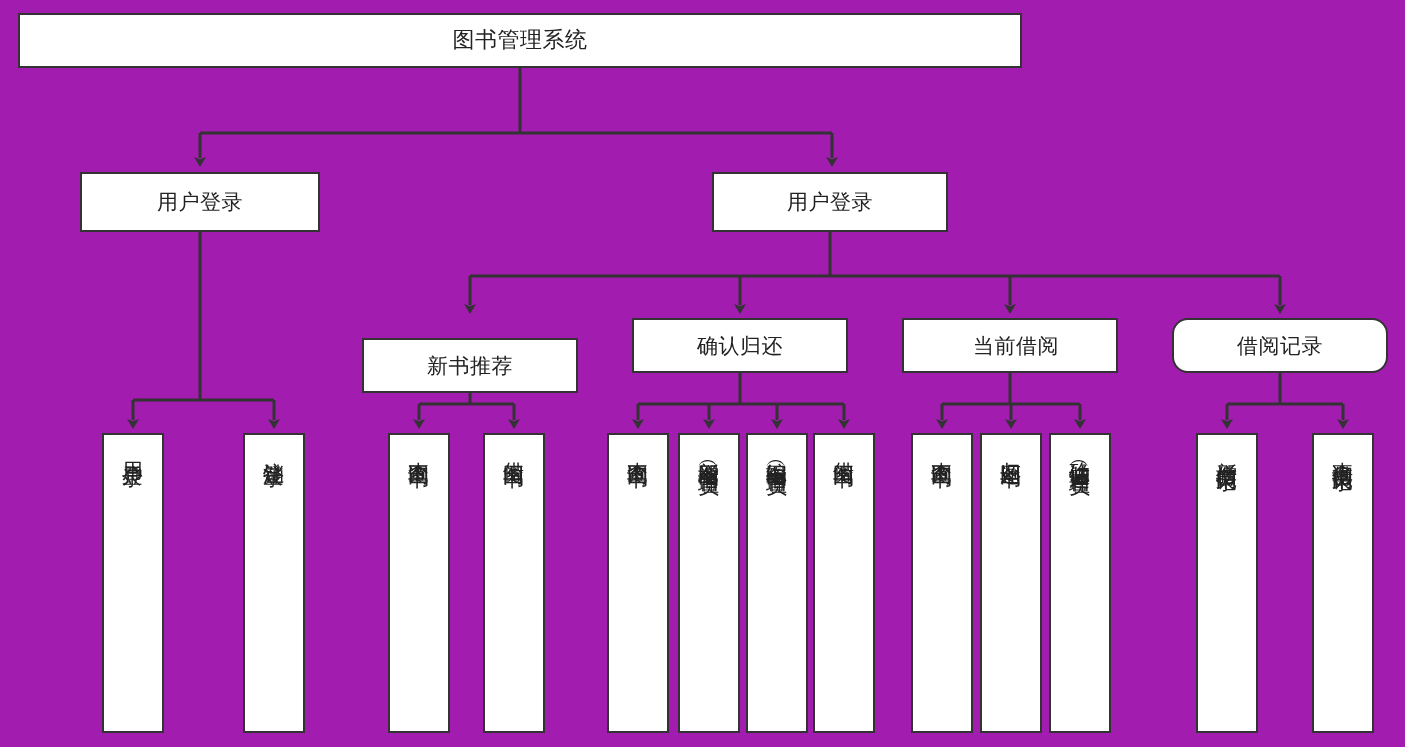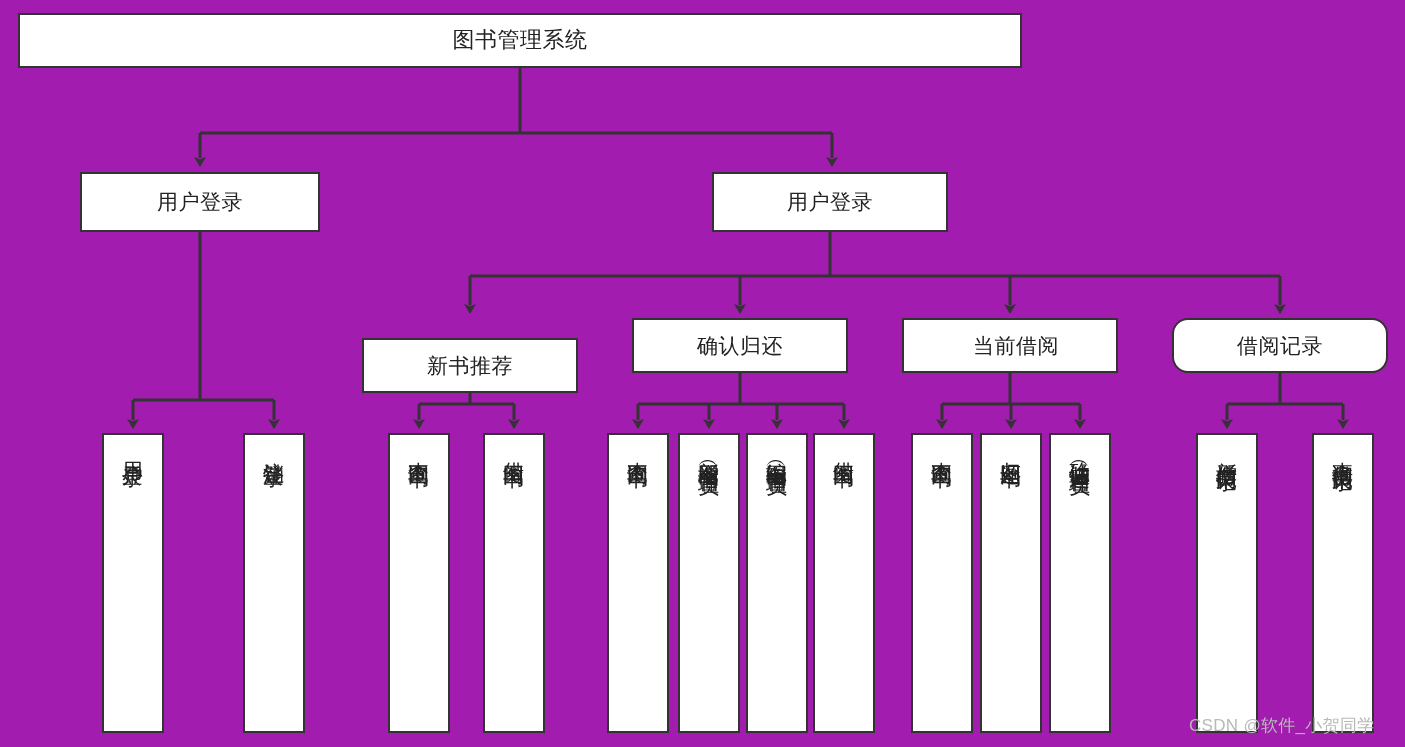--- a/index.html
+++ b/index.html
@@ -191,15 +191,14 @@
     <span class="label">确认归还（管理员）</span>
   </div>
 
   <div class="node vert" style="left:1196px; top:433px; width:62px; height:300px;">
     <span class="label">新增借阅记录</span>
   </div>
   <div class="node vert" style="left:1312px; top:433px; width:62px; height:300px;">
     <span class="label">查询借阅记录</span>
   </div>
 
-  <div class="watermark">CSDN @软件_小贺同学</div>
 
 </div>
 
 </body></html>

